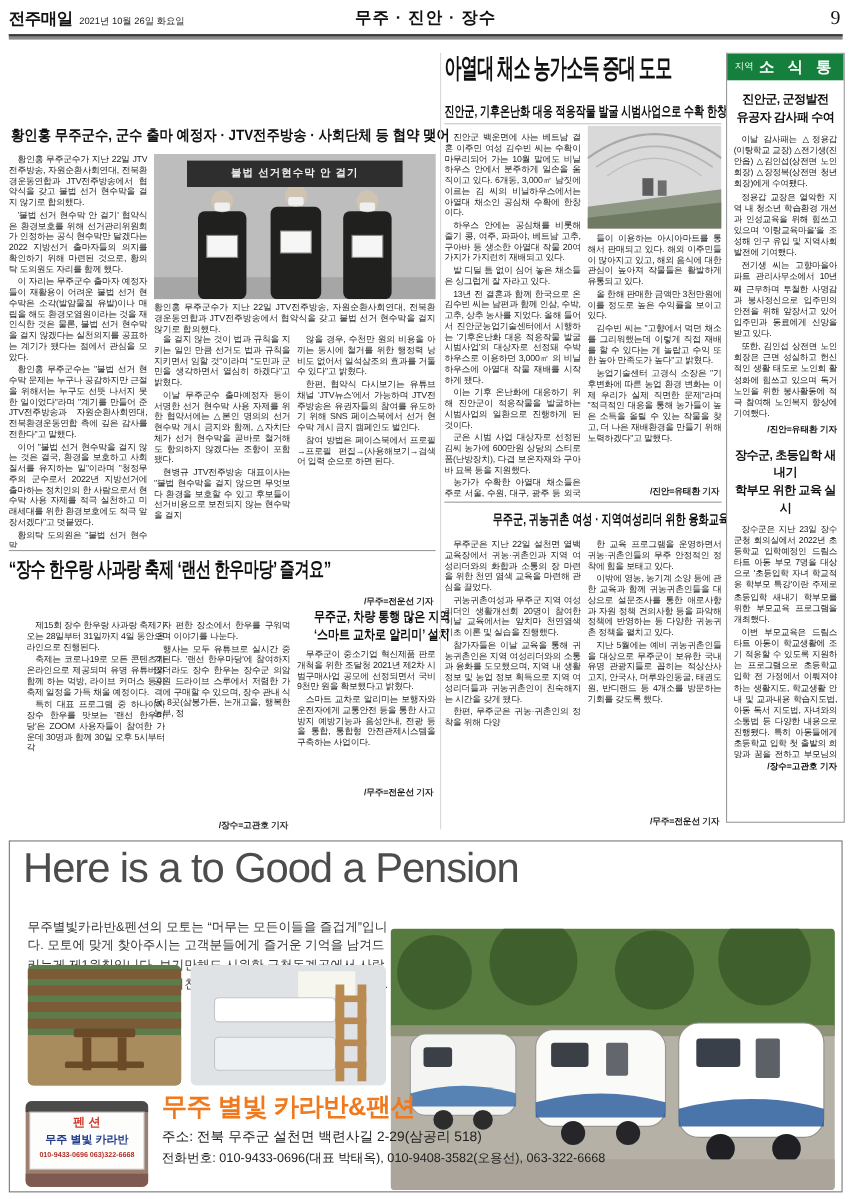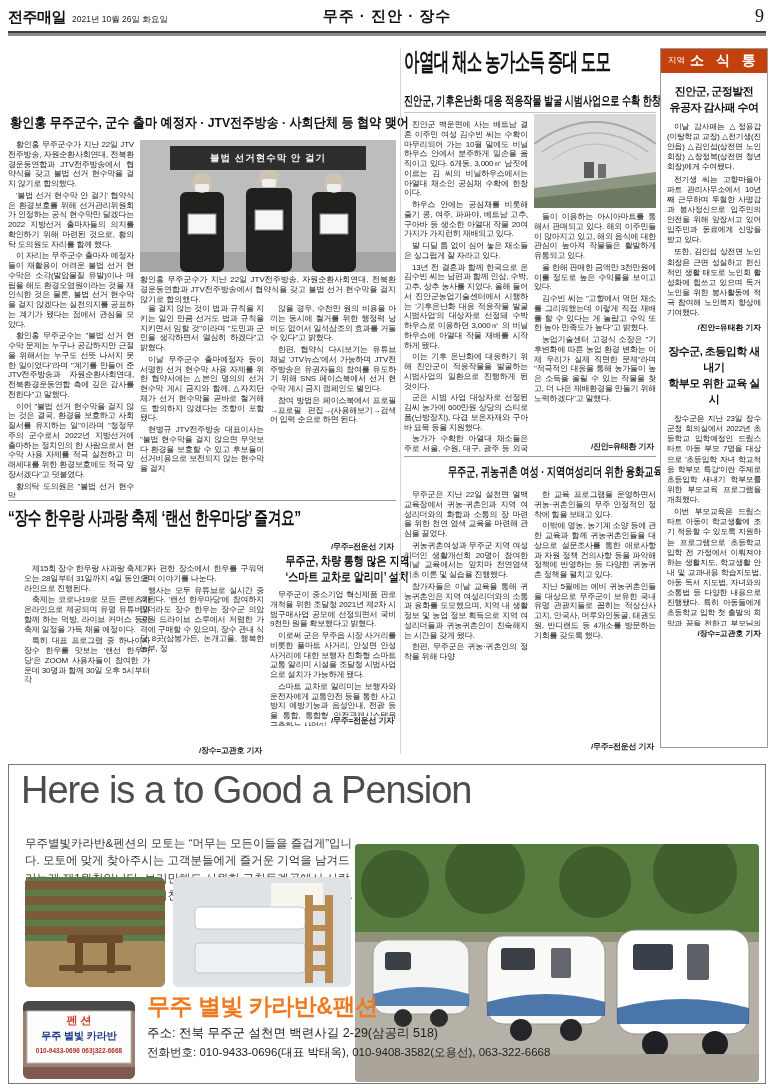--- a/index.html
+++ b/index.html
@@ -41,21 +41,21 @@
   
   .a2-headline { position:absolute; left:404px; top:45px; font-family:"Liberation Serif","DejaVu Serif",serif; font-size:25px; font-weight:700; letter-spacing:-1px; }
   .a2-subhead  { position:absolute; left:404px; top:92px; font-size:13px; font-weight:800; white-space:nowrap; }
   .a2-photo { position:absolute; left:534px; top:114px; width:122px; height:94px; overflow:hidden; }
 
   
   .a3-headline { position:absolute; left:404px; top:463px; width:252px; text-align:center; font-size:13px; font-weight:900; }
 
   
   .sidebar { position:absolute; left:660px; top:48px; width:108px; height:700px; border:1px solid #9a9a9a; background:#fff; overflow:hidden; }
-  .sidebar-header { height:24px; background:#c2410c; color:#fff; display:flex; align-items:center; padding:0 7px; gap:5px; }
+  .sidebar-header { height:24px; background:#15803d; color:#fff; display:flex; align-items:center; padding:0 7px; gap:5px; }
   .sidebar-tag { font-size:8.5px; }
   .sidebar-title { font-size:14px; font-weight:900; letter-spacing:4px; }
   .sb-item { padding:6px 6px 0; }
   .sb-title { text-align:center; font-weight:900; font-size:11px; line-height:1.45; margin:5px 0 6px; letter-spacing:-0.5px; }
   .sb-body { font-size:7.8px; line-height:1.3; text-align:justify; overflow:hidden; letter-spacing:-0.2px; }
   .sb-body p { margin:0 0 2px; text-indent:7px; }
   .sb-byline { text-align:right; font-size:7.8px; font-weight:700; margin-top:2px; }
 
   
   .ad { position:absolute; left:8px; top:764px; width:758px; height:320px; border:1px solid #777; background:#fff; overflow:hidden; }
@@ -154,21 +154,20 @@
     <span class="byline">/장수=고관호 기자</span>
   </div>
 
   <div class="a4-headline">
     <div><span class="fitc" style="transform:scaleX(0.80);">무주군, 차량 통행 많은 지역</span></div>
     <div><span class="fitc" style="transform:scaleX(0.80);">‘스마트 교차로 알리미’ 설치</span></div>
   </div>
   <div class="col" style="left:270px; top:590px; width:126px; height:136px; padding-bottom:10px;">
     <div>
         <p>무주군이 중소기업 혁신제품 판로개척을 위한 조달청 2021년 제2차 시범구매사업 공모에 선정되면서 국비 9천만 원을 확보했다고 밝혔다.</p>
-        <p>이로써 군은 무주읍 시장 사거리를 비롯한 풀마트 사거리, 안성면 안성 사거리에 대한 보행자 친화형 스마트 교통 알리미 시설을 조달청 시범사업으로 설치가 가능하게 됐다.</p>
         <p>스마트 교차로 알리미는 보행자와 운전자에게 교통안전 등을 통한 사고 방지 예방기능과 음성안내, 전광 등을 통합, 통합형 안전관제시스템을 구축하는 사업이다.</p>
       </div>
     <span class="byline">/무주=전운선 기자</span>
   </div>
 
   <div class="vrule" style="left:400px; top:48px; height:706px;"></div>
 
   <div class="a2-headline"><span class="fit" style="transform:scaleX(0.62);">아열대 채소 농가소득 증대 도모</span></div>
   <div class="a2-subhead"><span class="fit" style="transform:scaleX(0.70);">진안군, 기후온난화 대응 적응작물 발굴 시범사업으로 수확 한창</span></div>
   <div class="hrule" style="left:404px; top:112px; width:252px; background:#c4c4c4;"></div>
@@ -229,20 +228,21 @@
       <span class="sidebar-tag">지역</span>
       <span class="sidebar-title">소 식 통</span>
     </div>
     <div class="sb-item">
       <div class="sb-title">
         <div>진안군, 군정발전</div>
         <div>유공자 감사패 수여</div>
       </div>
       <div class="sb-body" style="max-height:288px;">
           <p>이날 감사패는 △정용갑(이탕학교 교장) △전기생(진안읍) △김인섭(상전면 노인회장) △장정복(상전면 청년회장)에게 수여됐다.</p>
+          <p>정용갑 교장은 열악한 지역 내 청소년 학습환경 개선과 인성교육을 위해 힘쓰고 있으며 '이랑교육마을'을 조성해 인구 유입 및 지역사회 발전에 기여했다.</p>
           <p>전기생 씨는 고향마을아파트 관리사무소에서 10년째 근무하며 투철한 사명감과 봉사정신으로 입주민의 안전을 위해 앞장서고 있어 입주민과 동료에게 신망을 받고 있다.</p>
           <p>또한, 김인섭 상전면 노인회장은 근면 성실하고 헌신적인 생활 태도로 노인회 활성화에 힘쓰고 있으며 독거노인을 위한 봉사활동에 적극 참여해 노인복지 향상에 기여했다.</p>
         </div>
       <div class="sb-byline">/진안=유태환 기자</div>
     </div>
     <div class="sb-item">
       <div class="sb-title">
         <div>장수군, 초등입학 새내기</div>
         <div>학부모 위한 교육 실시</div>
       </div>

